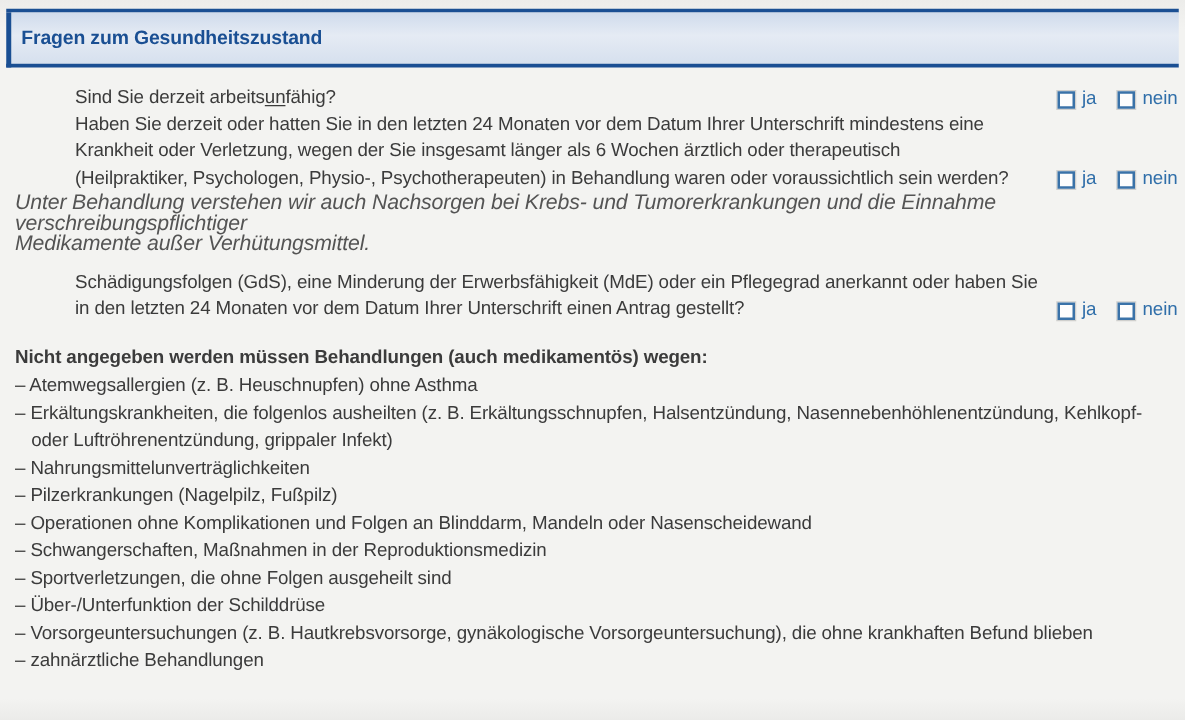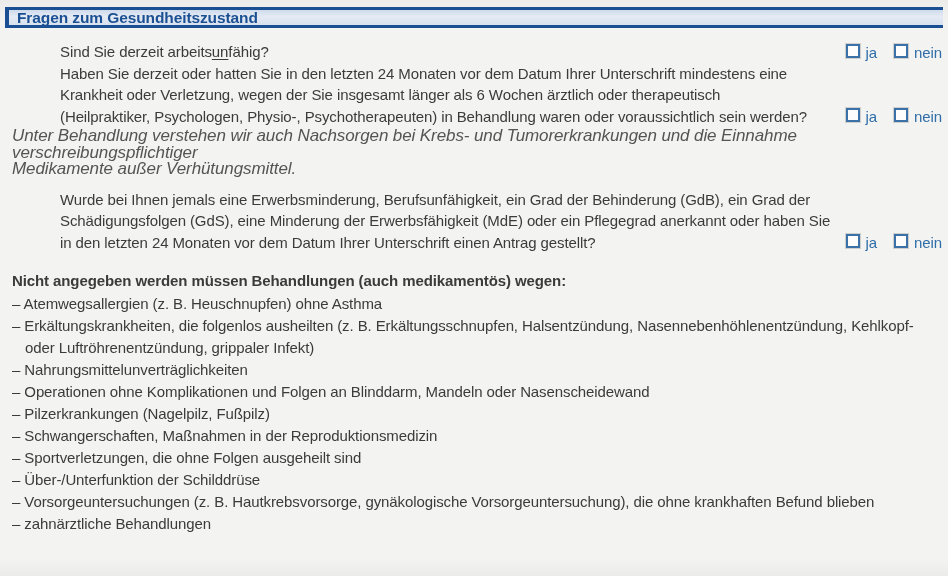--- a/index.html
+++ b/index.html
@@ -20,21 +20,21 @@
 
   
   .header {
     margin: 7px 5px 0 5px;
     border-top: 3px solid #1a4f93;
   }
   .header-band {
     background: linear-gradient(180deg, #cfdbec 0%, #e5ebf4 45%, #d6e0ee 100%);
     border-left: 4px solid #1a4f93;
     border-bottom: 3px solid #1a4f93;
-    height: 18px;
+    height: 44px;
     display: flex;
     align-items: center;
     padding-left: 8px;
   }
   .header-title {
     color: #1a4f93;
     font-weight: bold;
     font-size: 15.5px;
   }
 
@@ -54,21 +54,21 @@
     font-size: 17px;
     line-height: 16.5px;
     font-style: italic;
     color: #545454;
     margin-top: 1px;
   }
 
   
   .cb-group {
     display: flex;
-    align-items: flex-start;
+    align-items: flex-end;
     flex: 0 0 auto;
     margin-bottom: 2px;
     margin-left: 10px;
   }
   .cb {
     display: inline-block;
     width: 14px;
     height: 14px;
     background: #fdfdfd;
     border: 2px solid #3a72a8;
@@ -147,42 +147,41 @@
         <div>Unter Behandlung verstehen wir auch Nachsorgen bei Krebs- und Tumorerkrankungen und die Einnahme verschreibungspflichtiger</div>
         <div>Medikamente außer Verhütungsmittel.</div>
       </div>
     </div>
 
     <div class="spacer-q3"></div>
 
     <div class="q-block">
       <div class="q-row">
         <div class="q-text">
-          <div class="q-line">Wurde bei Ihnen jemals eine Erwerbsminderung, Berufsunfähigkeit, ein Grad der Behinderung (GdB), ein Grad der</div>
           <div class="q-line">Schädigungsfolgen (GdS), eine Minderung der Erwerbsfähigkeit (MdE) oder ein Pflegegrad anerkannt oder haben Sie</div>
           <div class="q-line">in den letzten 24 Monaten vor dem Datum Ihrer Unterschrift einen Antrag gestellt?</div>
         </div>
         <div class="cb-group">
           <span class="cb"></span>
           <span class="cb-label">ja</span>
           <span class="cb-gap"></span>
           <span class="cb"></span>
           <span class="cb-label">nein</span>
         </div>
       </div>
     </div>
 
     <div class="excl">
       <div class="excl-heading">Nicht angegeben werden müssen Behandlungen (auch medikamentös) wegen:</div>
       <div class="excl-list">
         <div class="excl-item">– Atemwegsallergien (z. B. Heuschnupfen) ohne Asthma</div>
         <div class="excl-item">– Erkältungskrankheiten, die folgenlos ausheilten (z. B. Erkältungsschnupfen, Halsentzündung, Nasennebenhöhlenentzündung, Kehlkopf- oder Luftröhrenentzündung, grippaler Infekt)</div>
         <div class="excl-item">– Nahrungsmittelunverträglichkeiten</div>
+        <div class="excl-item">– Pilzerkrankungen (Nagelpilz, Fußpilz)</div>
         <div class="excl-item">– Operationen ohne Komplikationen und Folgen an Blinddarm, Mandeln oder Nasenscheidewand</div>
-        <div class="excl-item">– Pilzerkrankungen (Nagelpilz, Fußpilz)</div>
         <div class="excl-item">– Schwangerschaften, Maßnahmen in der Reproduktionsmedizin</div>
         <div class="excl-item">– Sportverletzungen, die ohne Folgen ausgeheilt sind</div>
         <div class="excl-item">– Über-/Unterfunktion der Schilddrüse</div>
         <div class="excl-item">– Vorsorgeuntersuchungen (z. B. Hautkrebsvorsorge, gynäkologische Vorsorgeuntersuchung), die ohne krankhaften Befund blieben</div>
         <div class="excl-item">– zahnärztliche Behandlungen</div>
       </div>
     </div>
 
   </div>
 </div>

